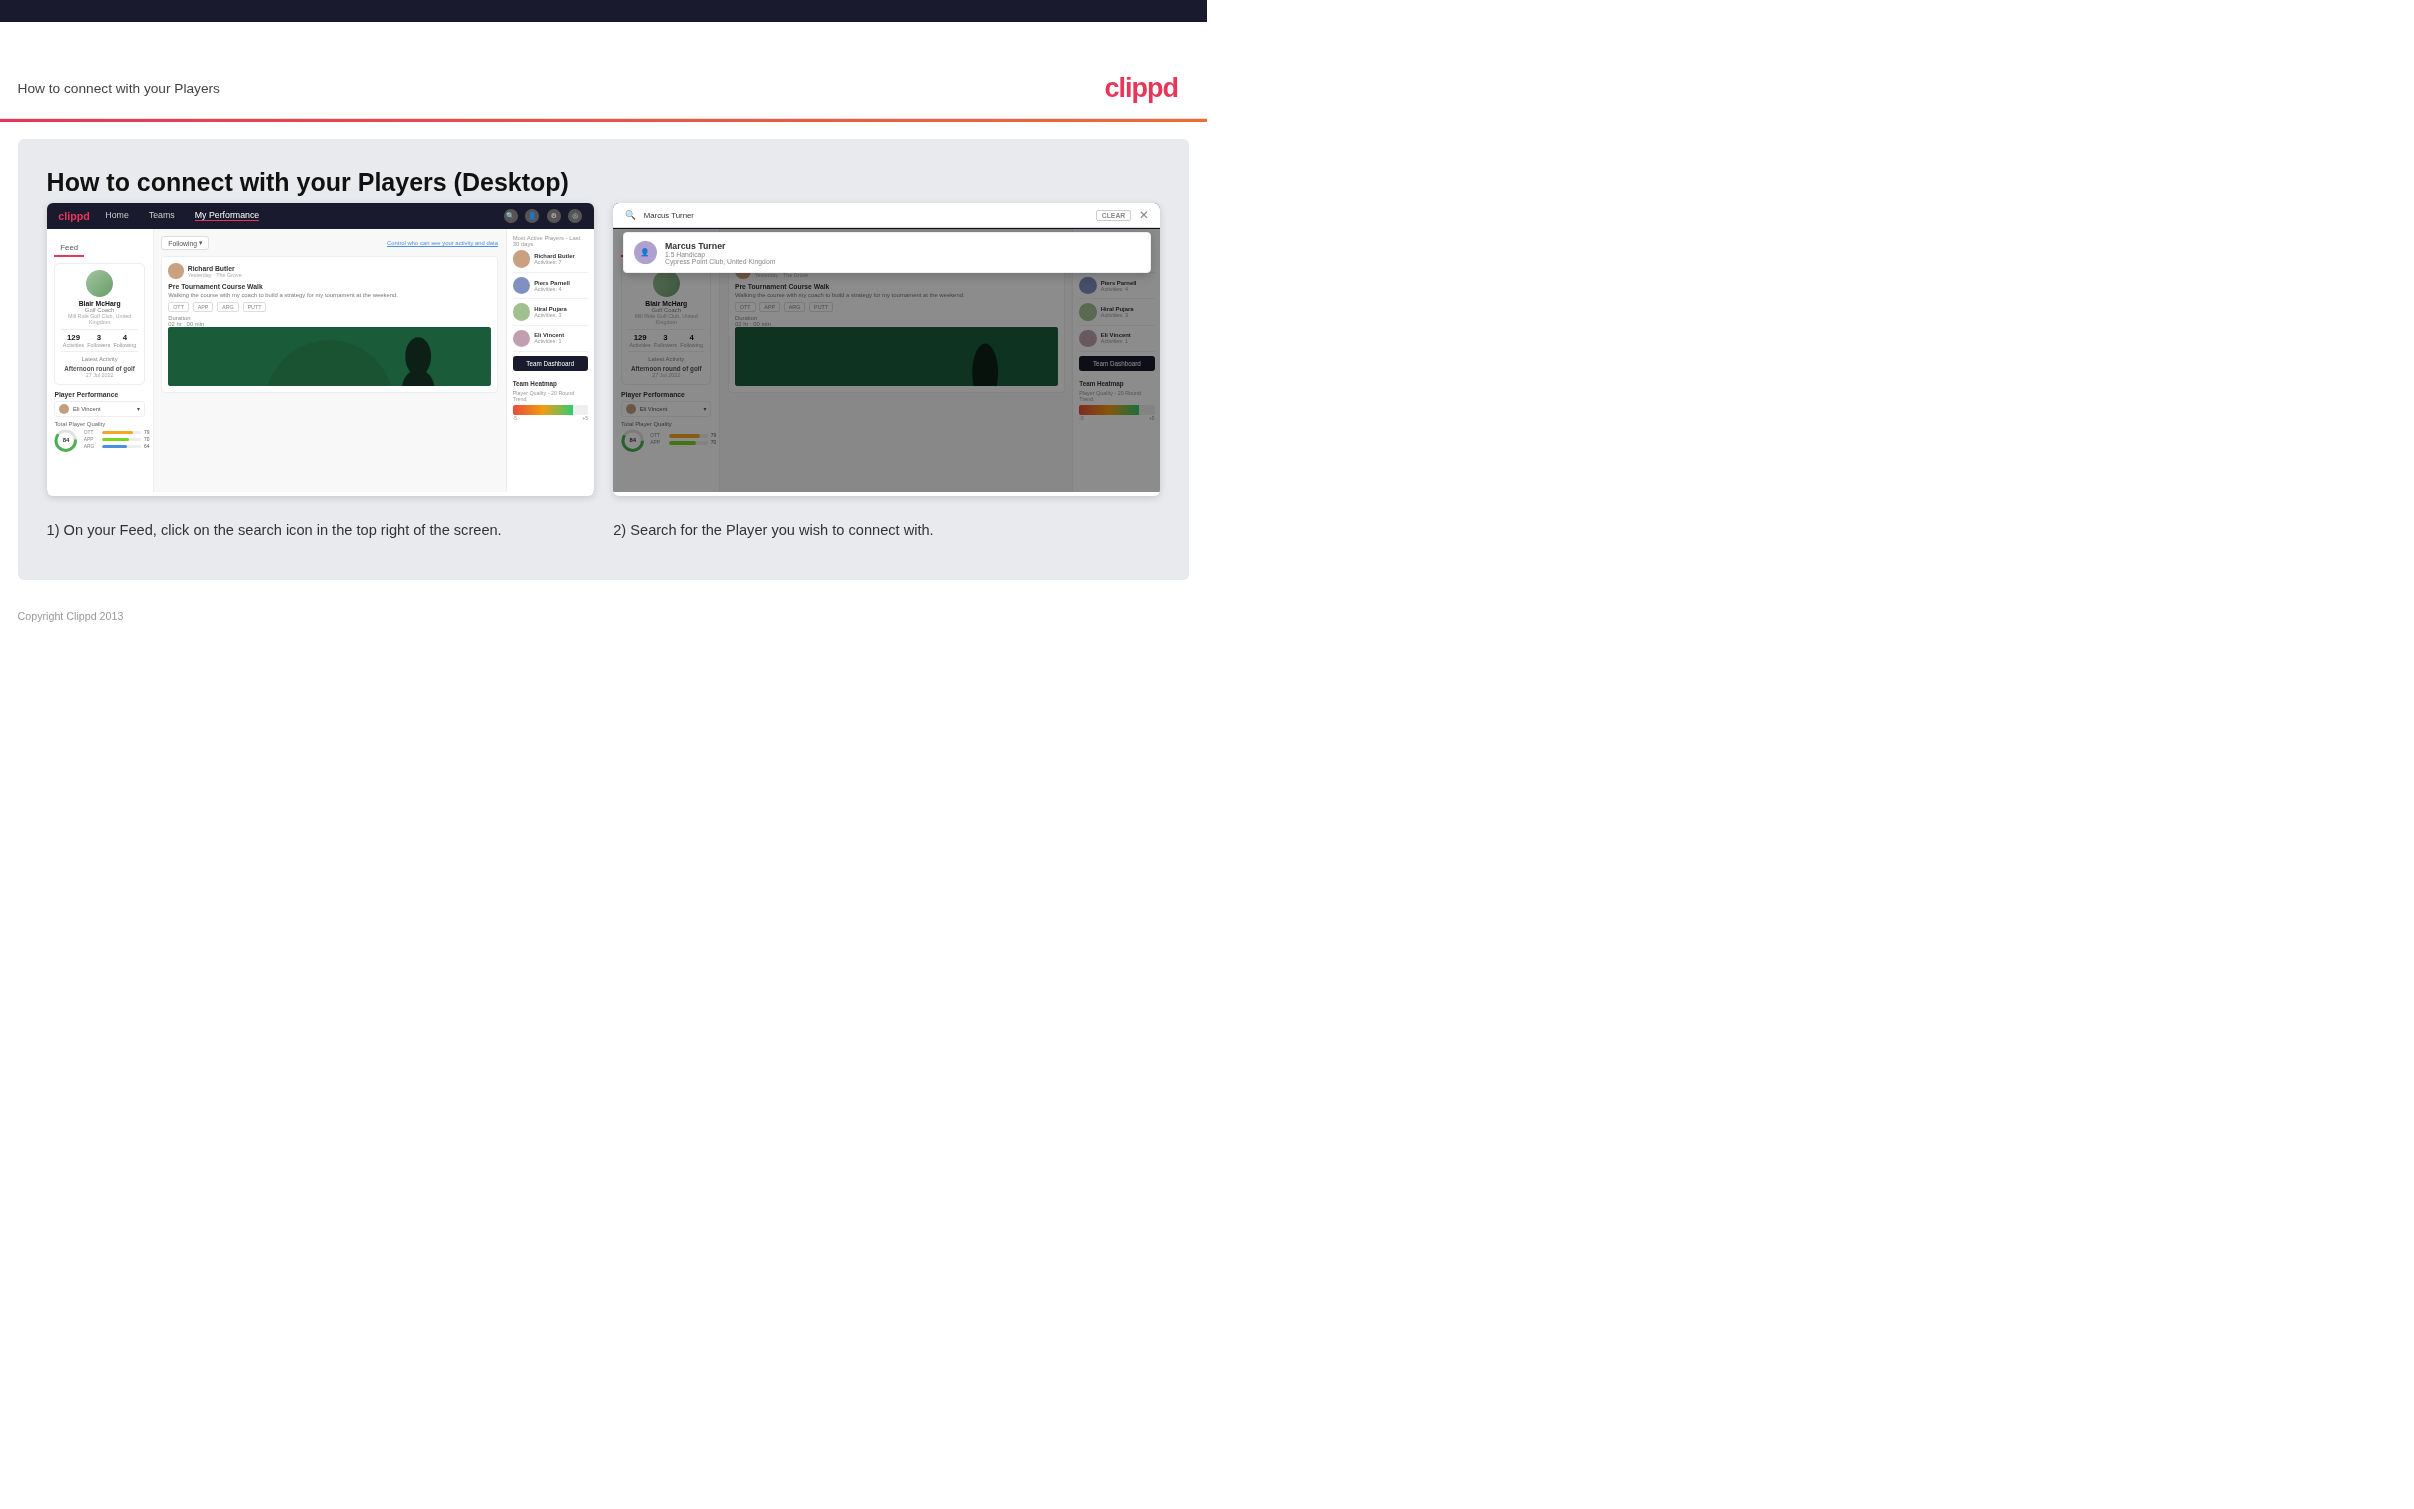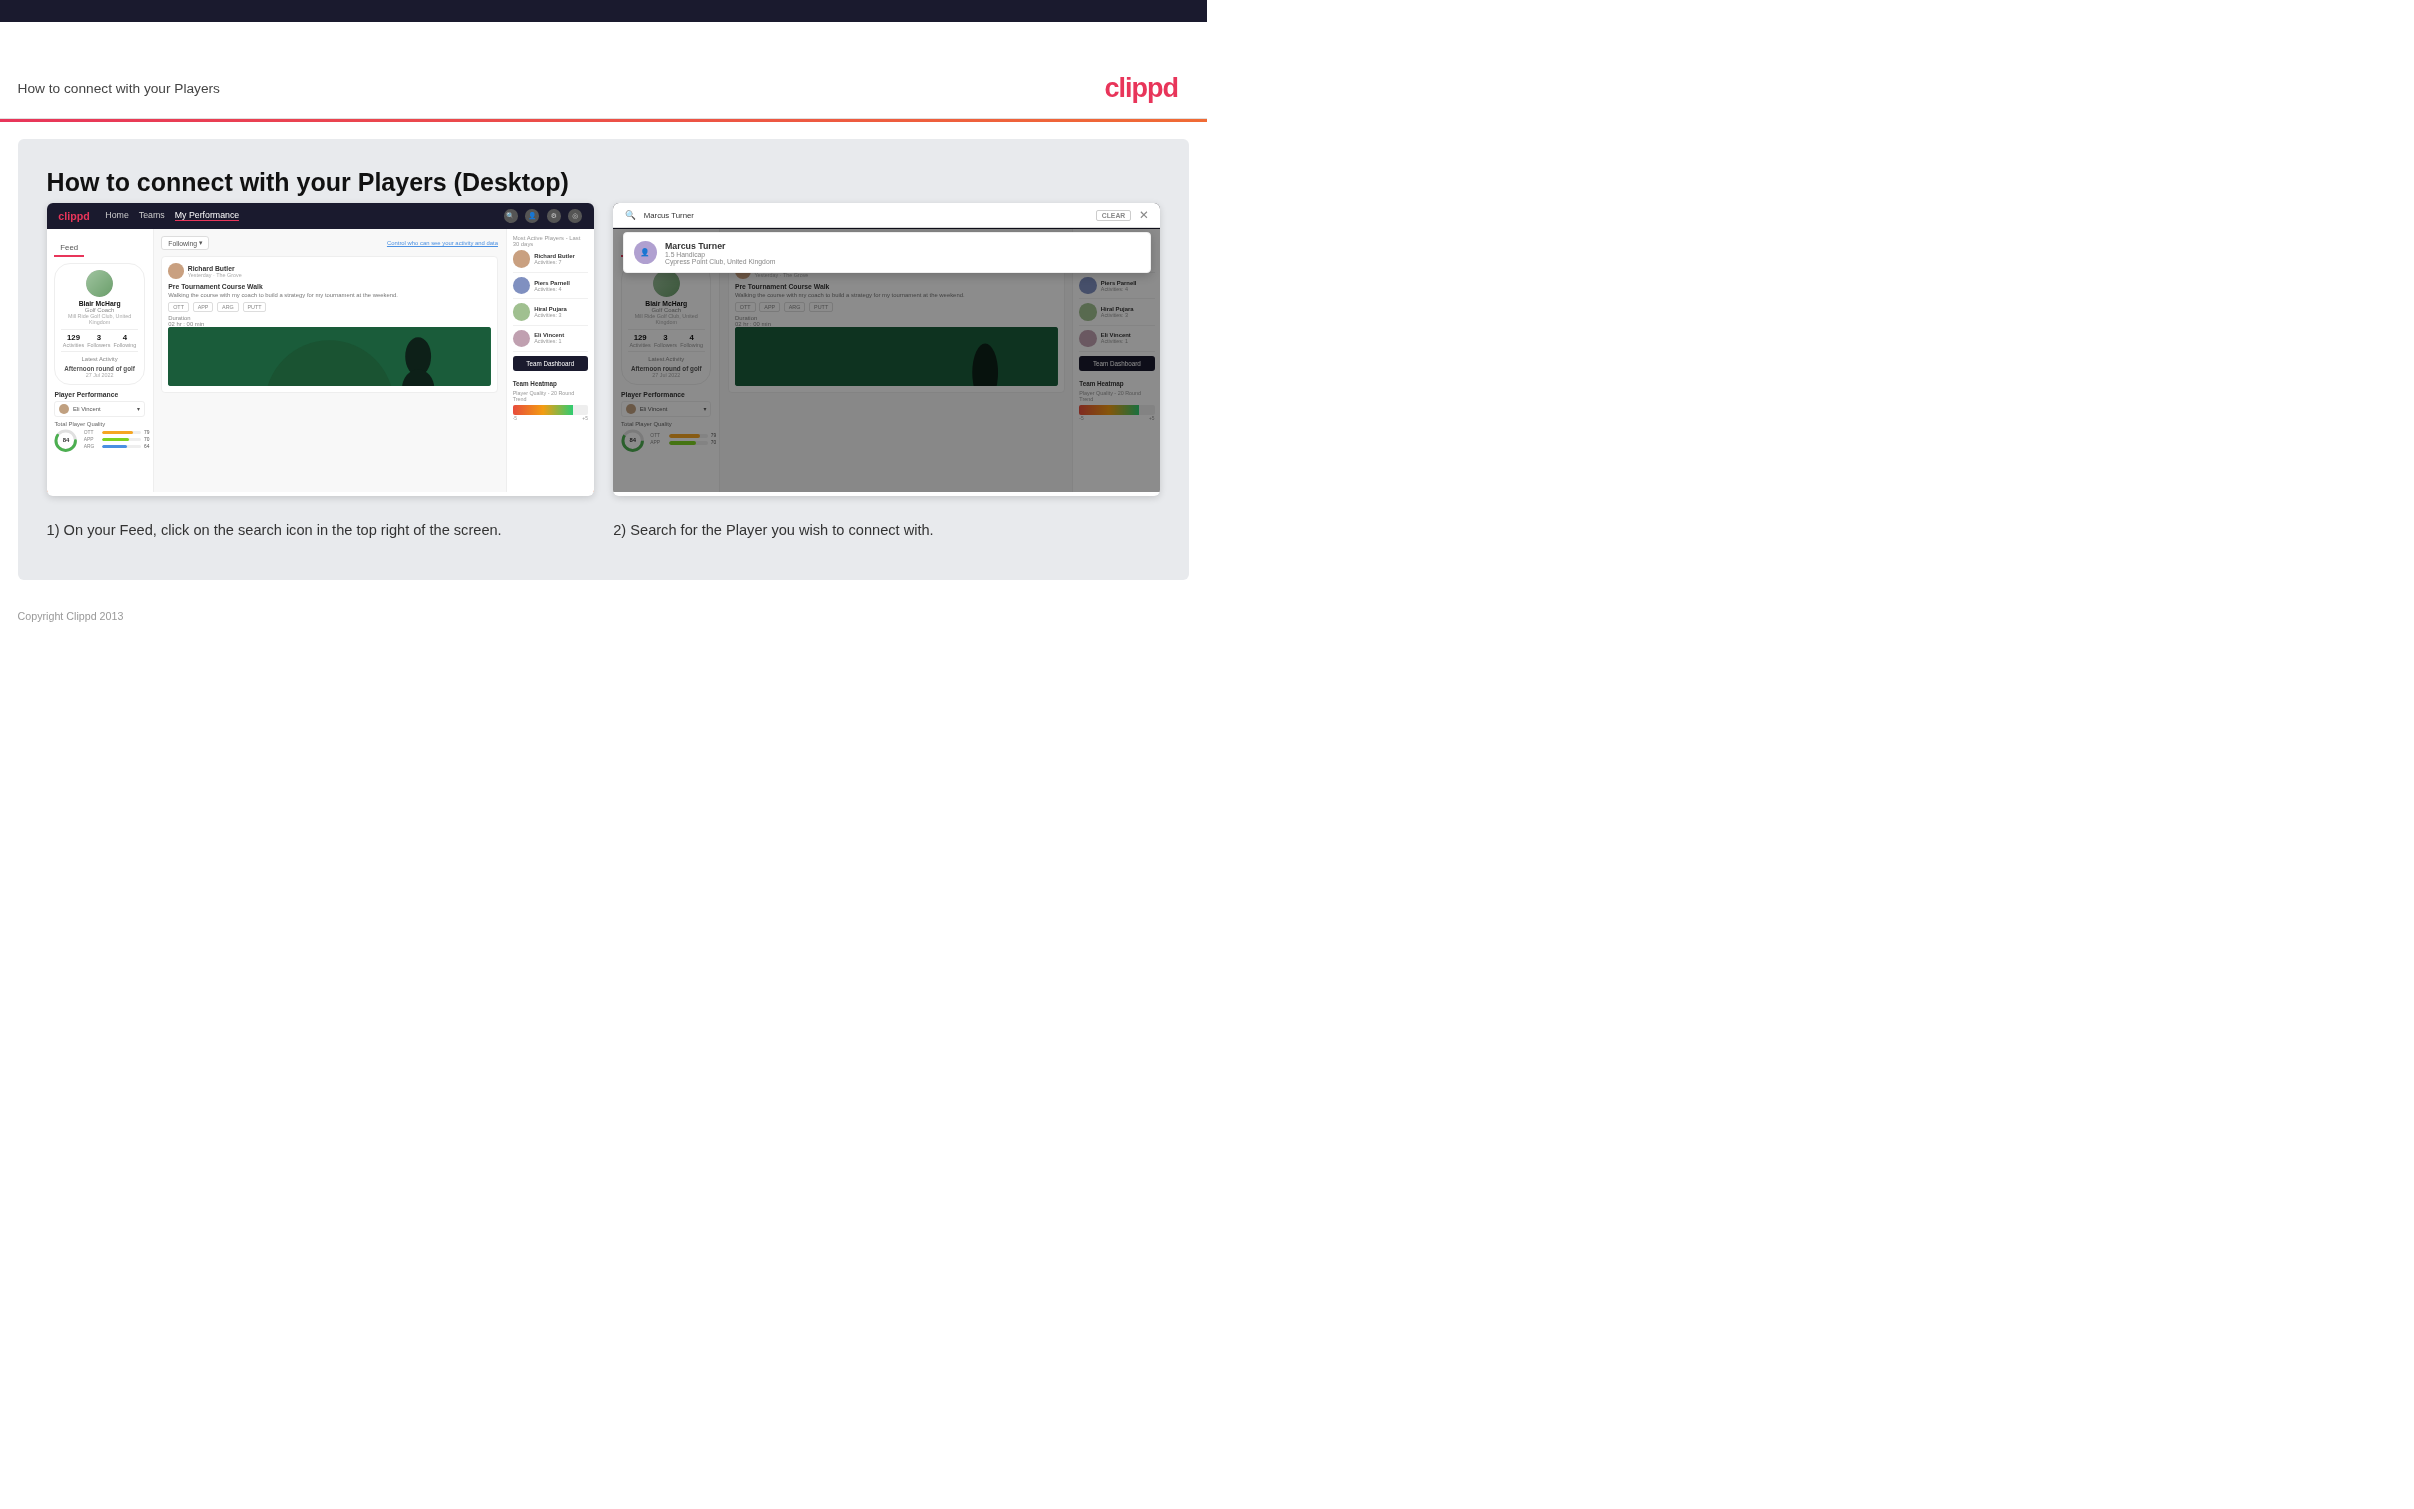--- a/index.html
+++ b/index.html
@@ -86,21 +86,21 @@
       padding: 5.9px 11.7px;
       gap: 15.6px;
     }
     .app-logo-mini {
       color: #e8355a;
       font-size: 10.7px;
       font-weight: 700;
     }
     .nav-links {
       display: flex;
-      gap: 10px;
+      gap: 20px;
     }
     .nav-link {
       color: #ccc;
       font-size: 8.8px;
     }
     .nav-link.active {
       color: #fff;
       border-bottom: 1px solid #e8355a;
     }
     .nav-icons {
@@ -135,21 +135,21 @@
     .feed-tab {
       font-size: 7.8px;
       color: #555;
       padding: 2.9px 5.9px;
       border-bottom: 2px solid #e8355a;
       display: inline-block;
       margin-bottom: 5.9px;
     }
     .profile-card {
       border: 1px solid #eee;
-      border-radius: 16px;
+      border-radius: 5px;
       padding: 5.9px;
       text-align: center;
       margin-bottom: 5.9px;
     }
     .avatar-circle {
       width: 27px;
       height: 27px;
       border-radius: 50%;
       background: #ccc;
       margin: 0 auto 2.9px;

